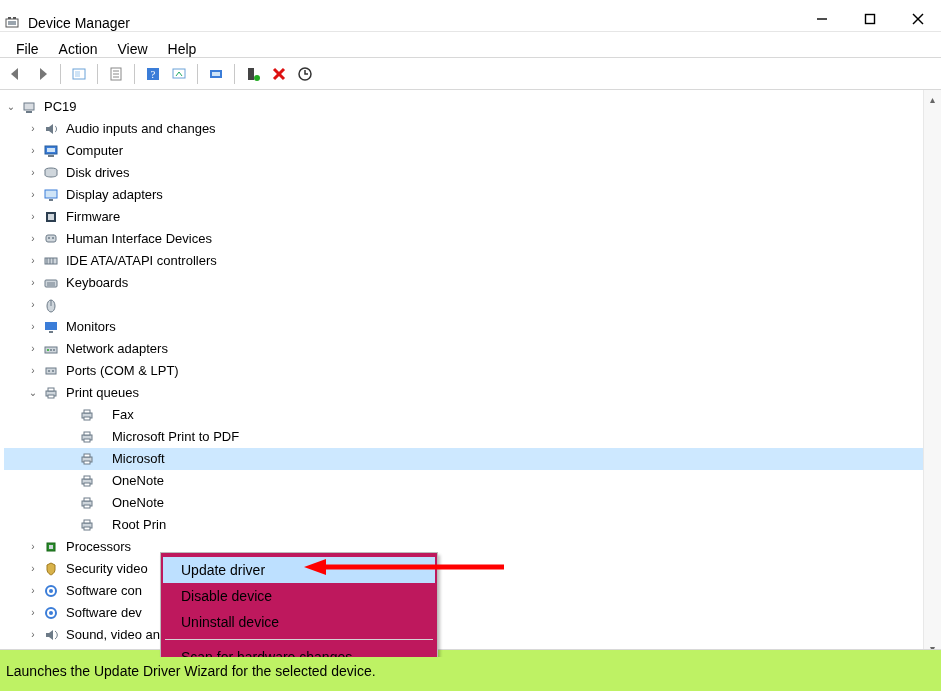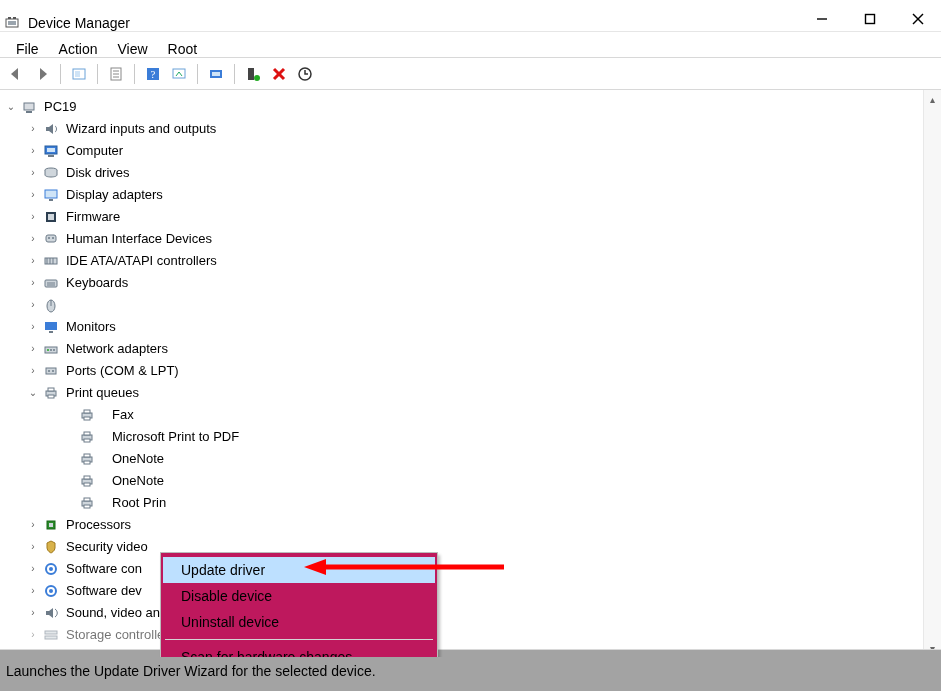--- a/index.html
+++ b/index.html
@@ -93,21 +93,21 @@
     width: 200px; height: 18px;
     z-index:20;
     pointer-events:none;
   }
   
   .statusbar {
     position:absolute;
     left:0; right:0; bottom:0;
     height:42px;
     border-top:1px solid #d8d8d8;
-    background:#a3a3a3;
+    background:#bef264;
     display:flex; align-items:center;
     padding:0 6px;
     font-size:14px;
   }
   
   .scroll {
     position:absolute;
     right:0; top:0; bottom:0;
     width:18px;
     border-left:1px solid #e8e8e8;
@@ -147,21 +147,21 @@
           <line x1="12" y1="2" x2="2" y2="12" stroke="#000" stroke-width="1.4"></line>
         </svg>
     </div>
   </div>
 </div>
 
 <div class="menubar">
   <span class="menu-item">File</span>
   <span class="menu-item">Action</span>
   <span class="menu-item">View</span>
-  <span class="menu-item">Root</span>
+  <span class="menu-item">Help</span>
 </div>
 
 <div class="toolbar">
   <div class="tb-btn">
       <svg viewBox="0 0 16 16">
         <path d="M10 2 L3 8 L10 14 Z" fill="#777"></path>
       </svg>
     </div>
   <div class="tb-btn">
       <svg viewBox="0 0 16 16">
@@ -243,21 +243,21 @@
   <span class="lbl">PC19</span>
 </div>
       <div class="node indent-1" style="">
     <span class="exp">›</span>
     <span class="ic">
           <svg viewBox="0 0 16 16">
             <path d="M3 6h3l4-3v10l-4-3H3z" fill="#6d7b88"></path>
             <path d="M12 5c2 1 2 5 0 6" fill="none" stroke="#6d7b88"></path>
           </svg>
         </span>
-    <span class="lbl">Wizard inputs and outputs</span>
+    <span class="lbl">Audio inputs and changes</span>
   </div>
       <div class="node indent-1" style="">
     <span class="exp">›</span>
     <span class="ic">
           <svg viewBox="0 0 16 16">
             <rect x="2" y="3" width="12" height="8" fill="#3b7dd8" stroke="#265d9b"></rect>
             <rect x="4" y="5" width="8" height="4" fill="#cfe4f7"></rect>
             <rect x="5" y="12" width="6" height="2" fill="#6d7b88"></rect>
           </svg>
         </span>
@@ -394,20 +394,31 @@
       <div class="node indent-2 ">
         <span class="exp"></span>
         <span class="ic">
           <svg viewBox="0 0 16 16">
             <rect x="3" y="6" width="10" height="5" fill="#cfd6dc" stroke="#6d7b88"></rect>
             <rect x="5" y="3" width="6" height="3" fill="#fff" stroke="#6d7b88"></rect>
             <rect x="5" y="10" width="6" height="3" fill="#fff" stroke="#6d7b88"></rect>
           </svg>
         </span>
         <span class="lbl">Microsoft Print to PDF</span>
+      </div>
+      <div class="node indent-2 selected">
+        <span class="exp"></span>
+        <span class="ic">
+          <svg viewBox="0 0 16 16">
+            <rect x="3" y="6" width="10" height="5" fill="#cfd6dc" stroke="#6d7b88"></rect>
+            <rect x="5" y="3" width="6" height="3" fill="#fff" stroke="#6d7b88"></rect>
+            <rect x="5" y="10" width="6" height="3" fill="#fff" stroke="#6d7b88"></rect>
+          </svg>
+        </span>
+        <span class="lbl">Microsoft</span>
       </div>
       <div class="node indent-2 ">
         <span class="exp"></span>
         <span class="ic">
           <svg viewBox="0 0 16 16">
             <rect x="3" y="6" width="10" height="5" fill="#cfd6dc" stroke="#6d7b88"></rect>
             <rect x="5" y="3" width="6" height="3" fill="#fff" stroke="#6d7b88"></rect>
             <rect x="5" y="10" width="6" height="3" fill="#fff" stroke="#6d7b88"></rect>
           </svg>
         </span>

